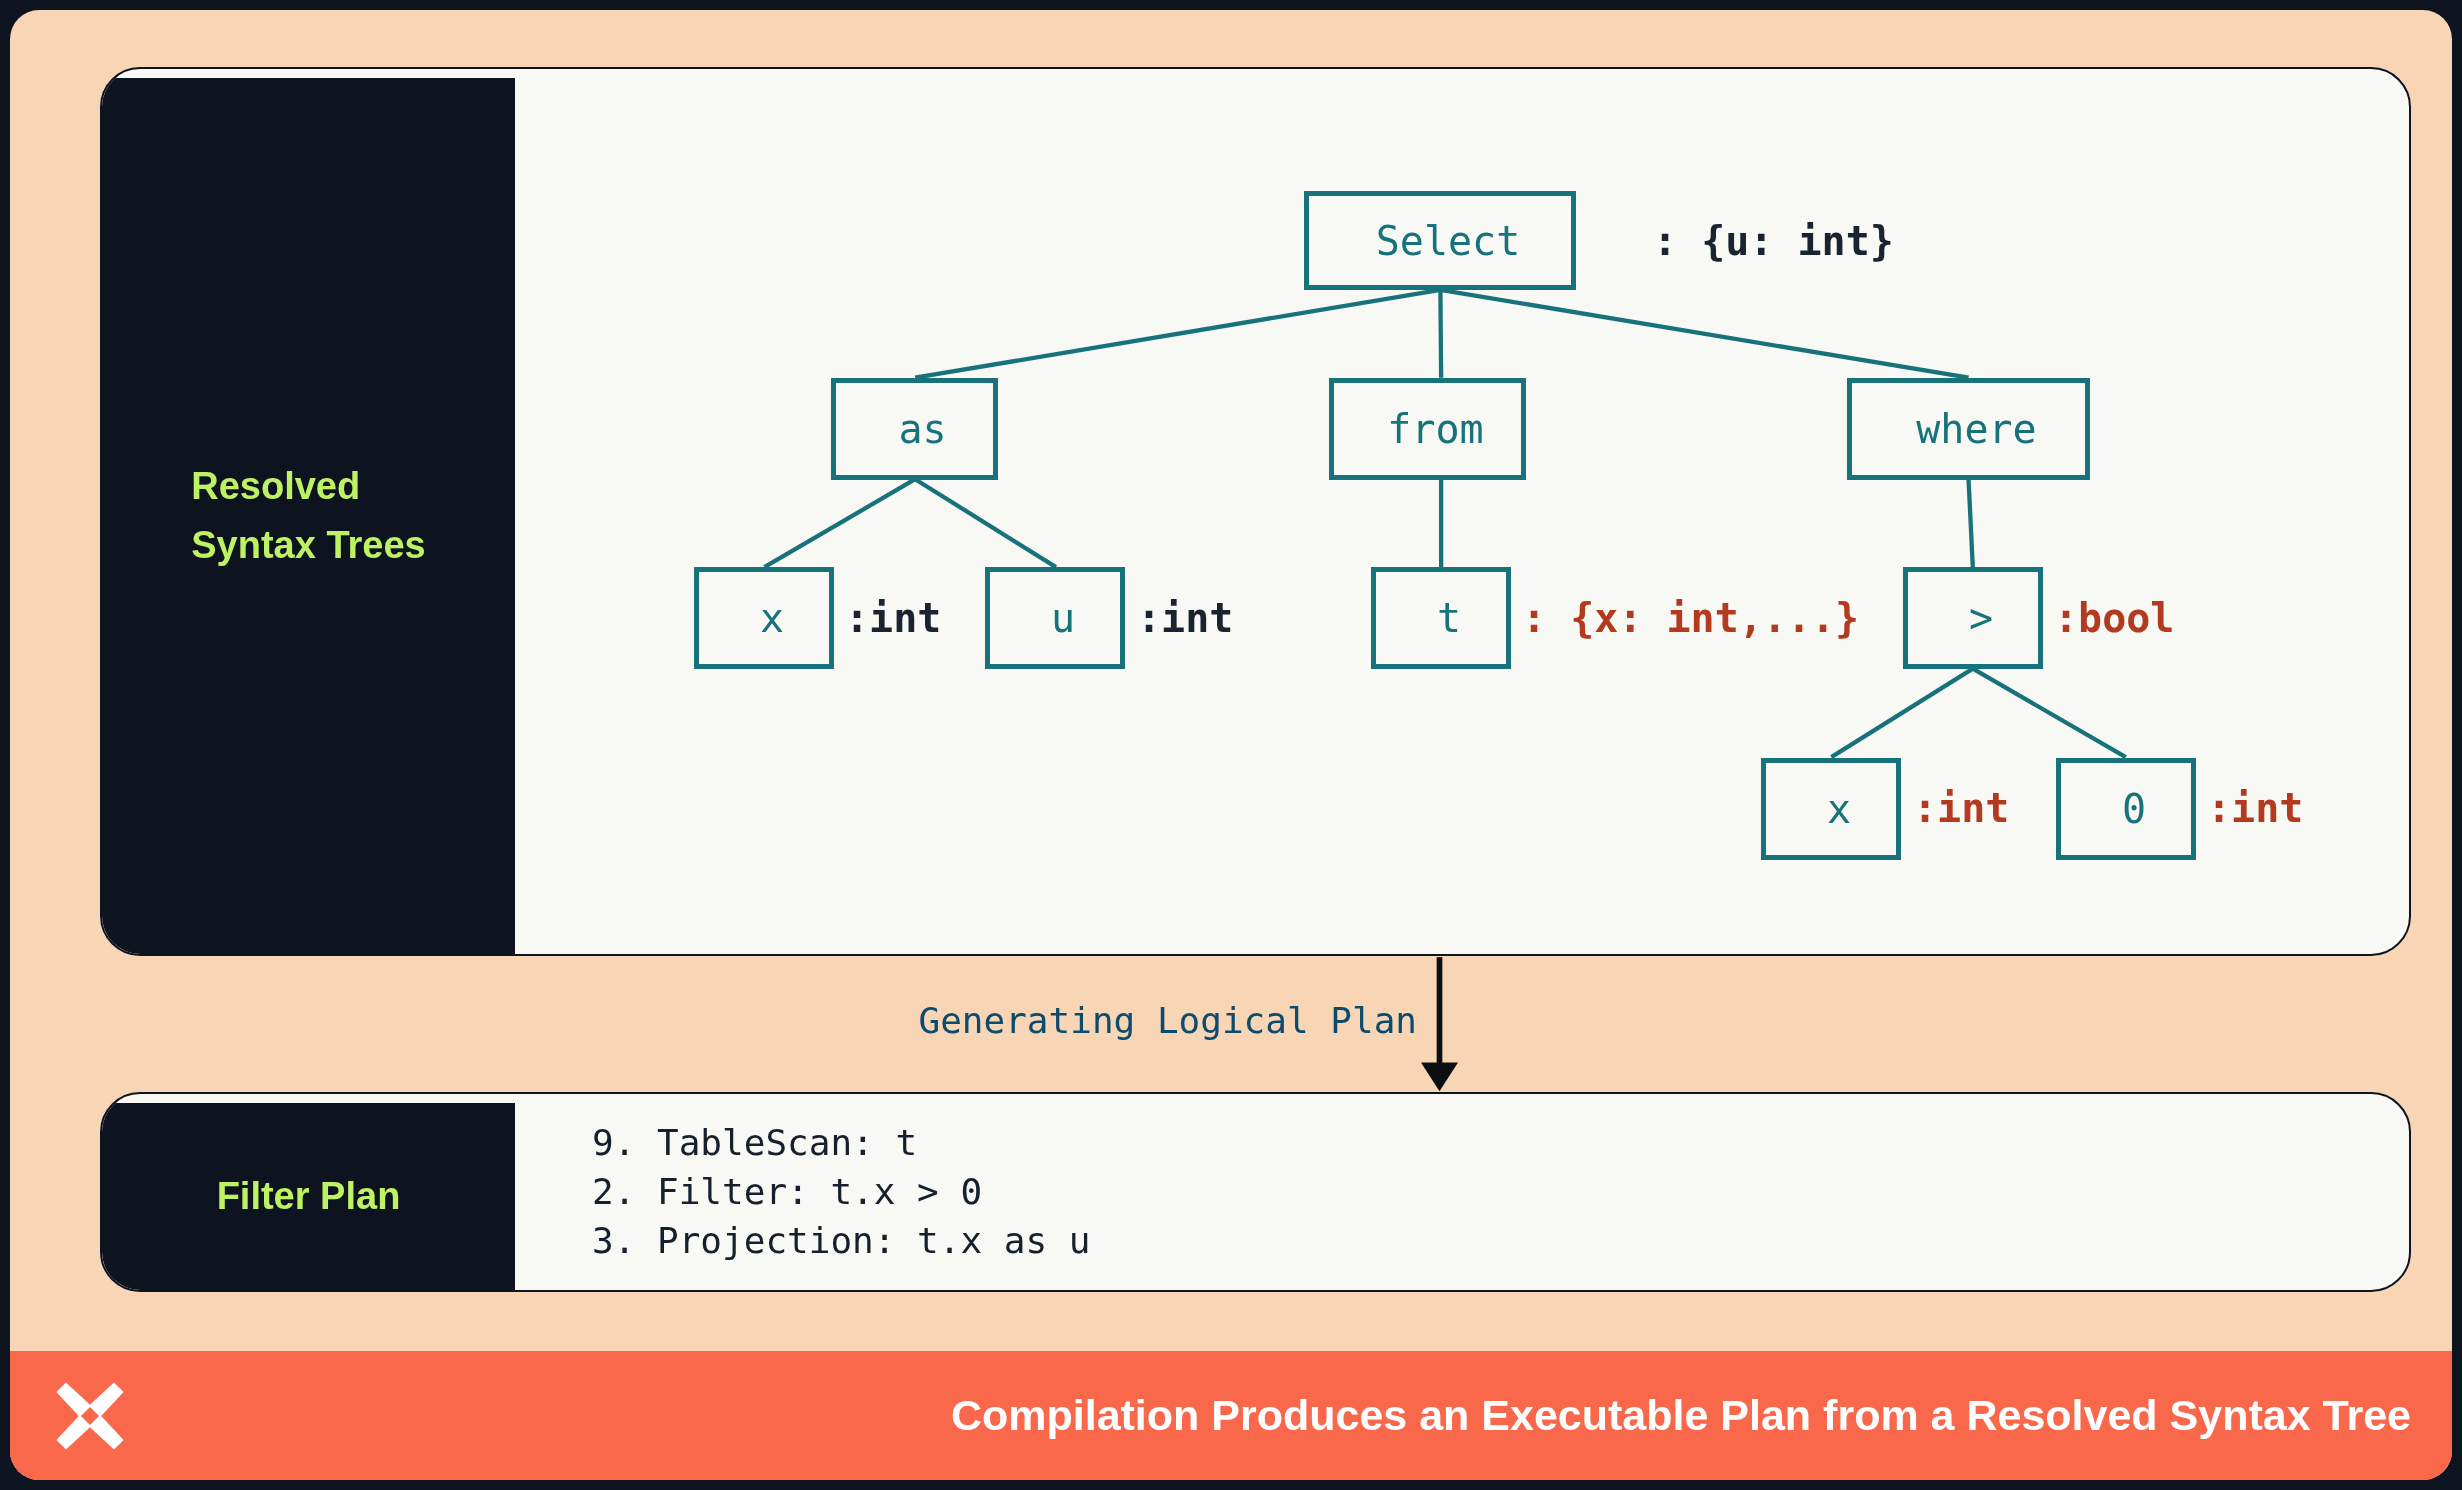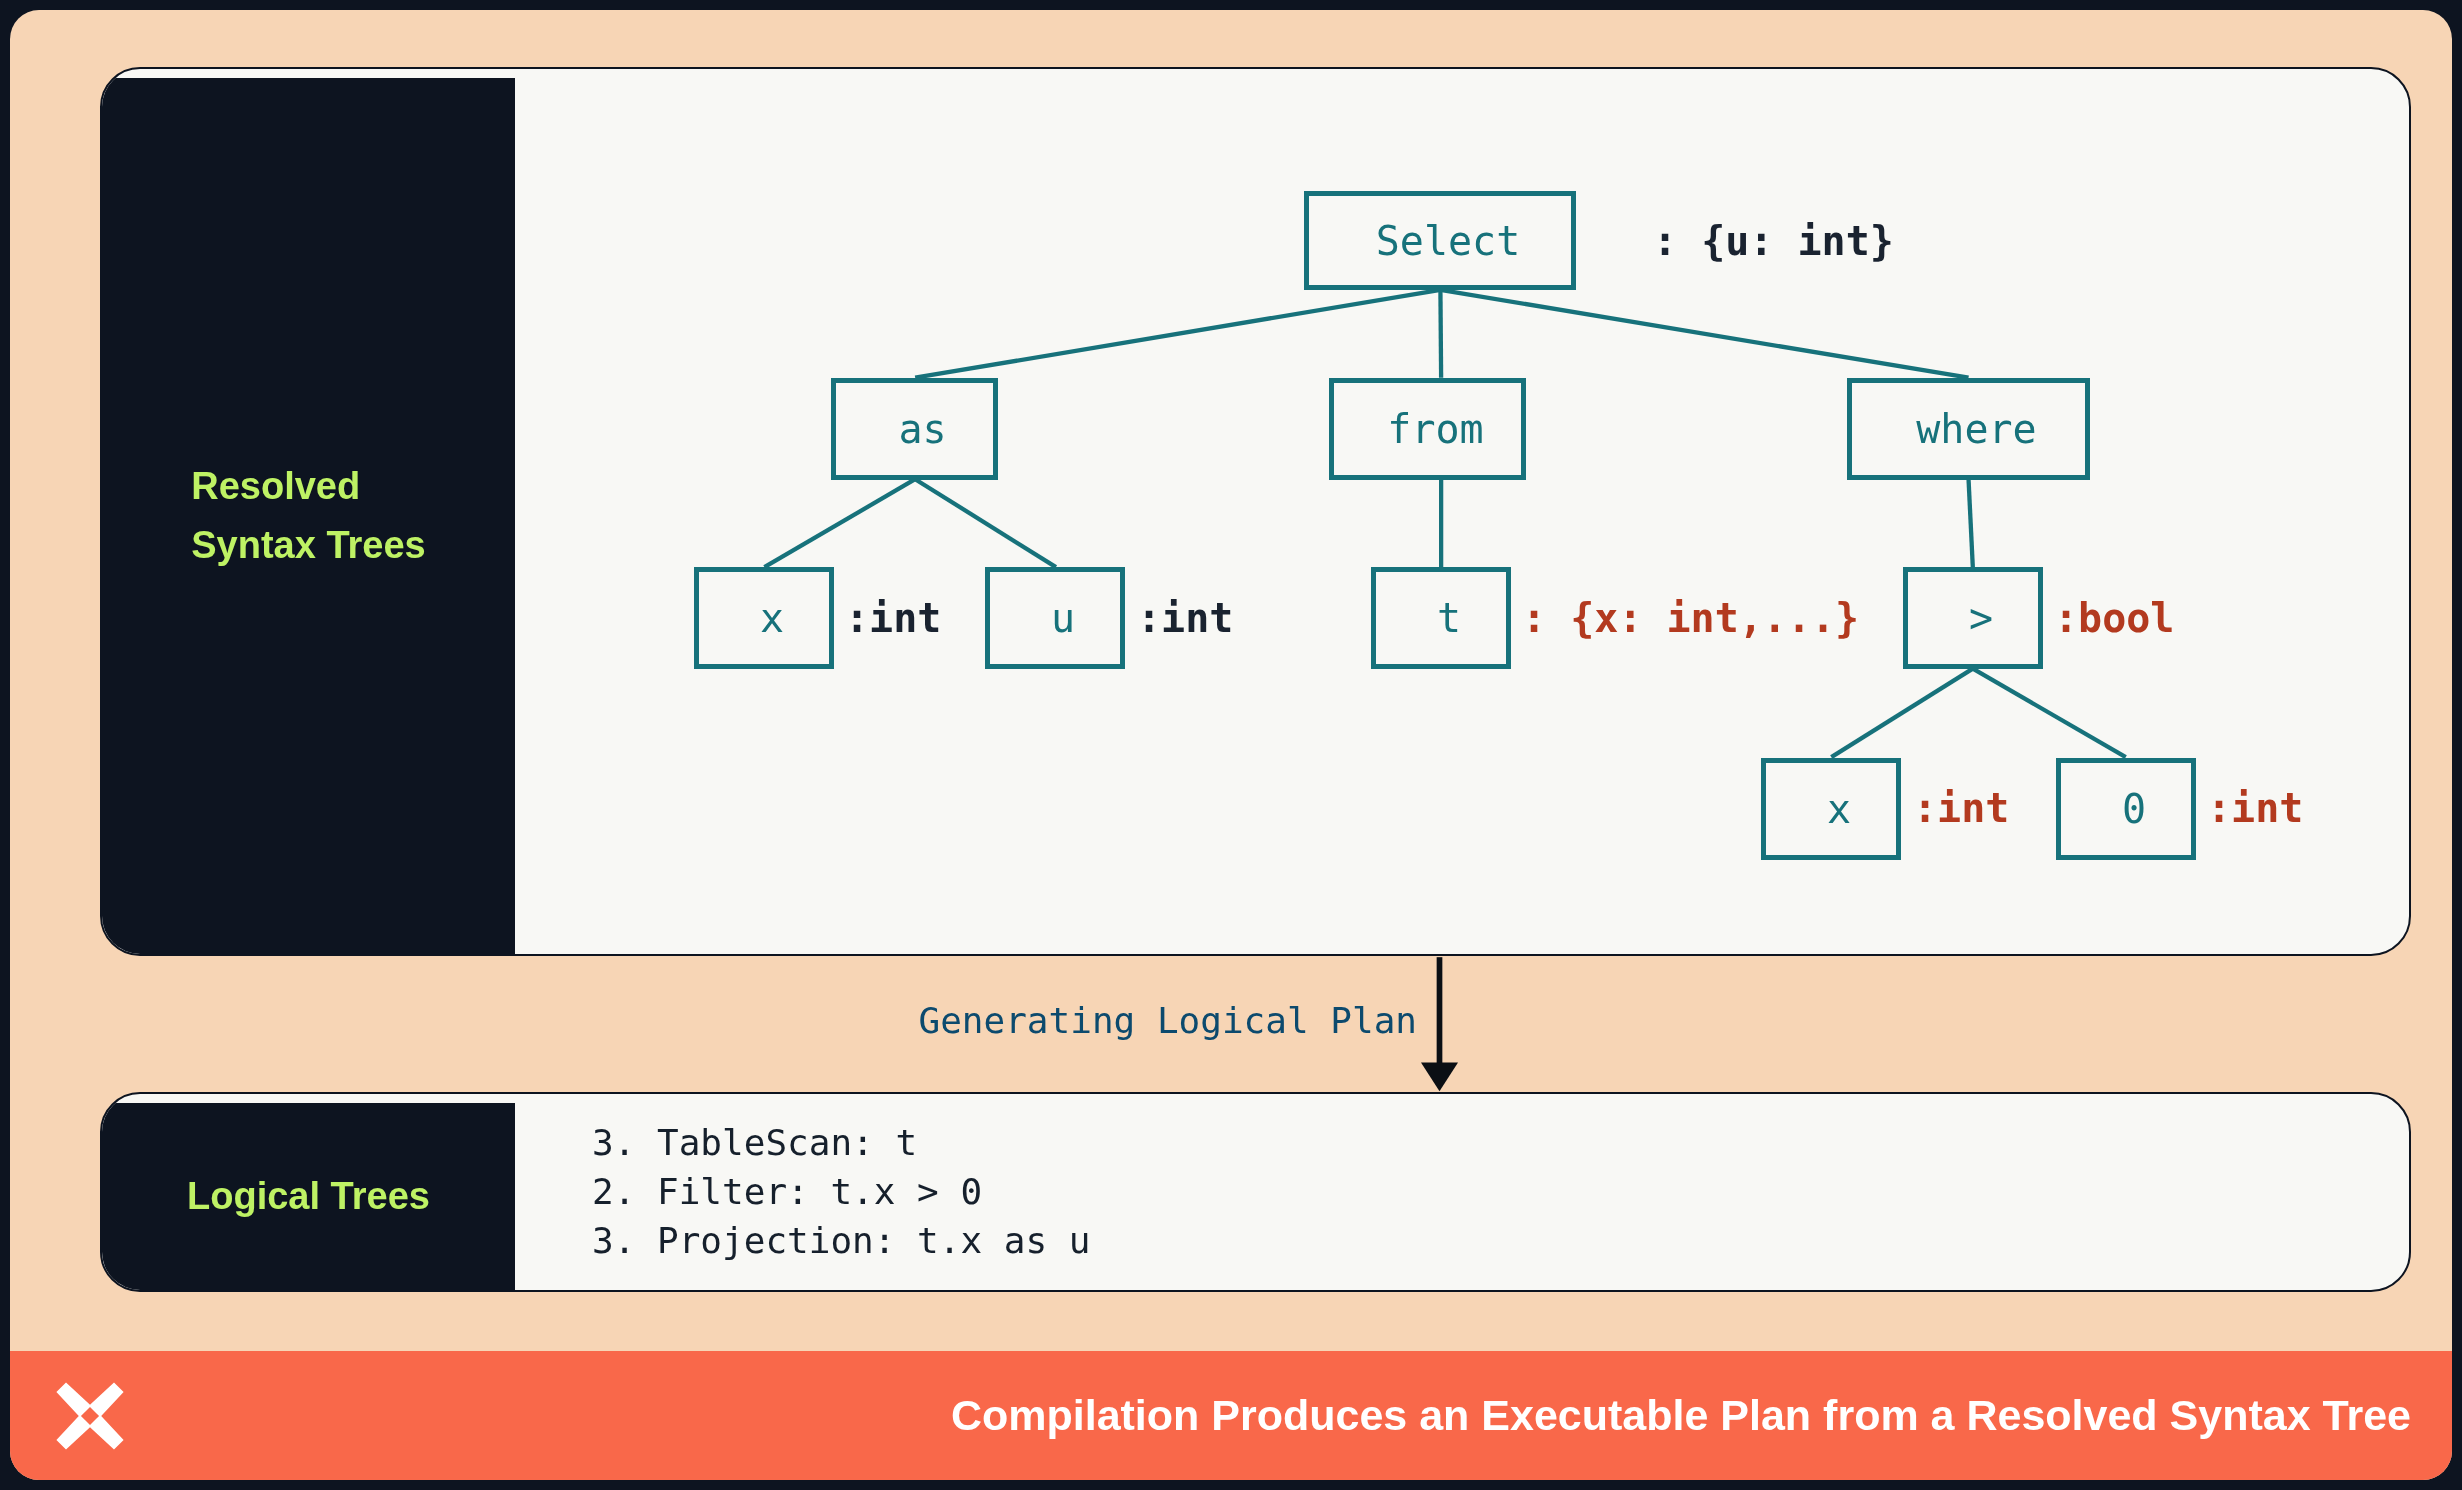--- a/index.html
+++ b/index.html
@@ -114,24 +114,24 @@
   </section>
 
   <div class="transition-label">Generating Logical Plan</div>
   <svg class="arrow" width="57" height="140" viewBox="0 0 80 196">
     <line x1="40" y1="0" x2="40" y2="152" stroke="#0b0f14" stroke-width="8"></line>
     <polygon points="14,148 66,148 40,188" fill="#0b0f14"></polygon>
   </svg>
 
   <section class="panel panel-bottom">
     <aside class="sidebar">
-      <div>Logical Trees</div>
+      <div>Filter Plan</div>
     </aside>
     <div class="steps">
-      <div>3. TableScan: t</div>
+      <div>9. TableScan: t</div>
       <div>2. Filter: t.x &gt; 0</div>
       <div>3. Projection: t.x as u</div>
     </div>
   </section>
 
   <footer class="footer">
     <svg class="footer-logo" width="80" height="80" viewBox="0 0 100 100">
       <path fill="#ffffff" d="M50 36 L20 8 L8 20 L36 50 L8 80 L20 92 L50 64 L80 92 L92 80 L64 50 L92 20 L80 8 Z"></path>
       <rect x="42" y="42" width="16" height="16" fill="#f9684a" transform="rotate(45 50 50)"></rect>
     </svg>

